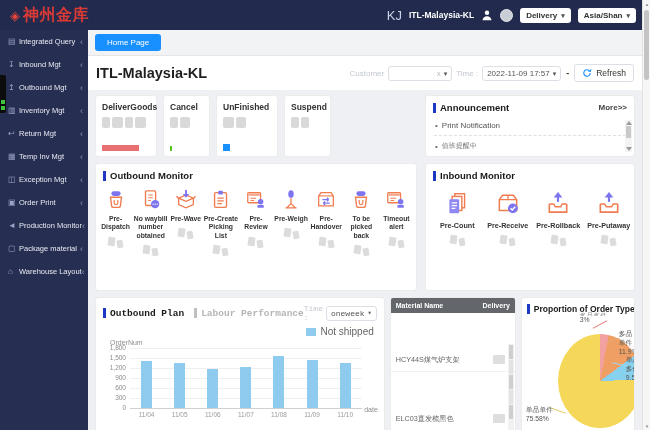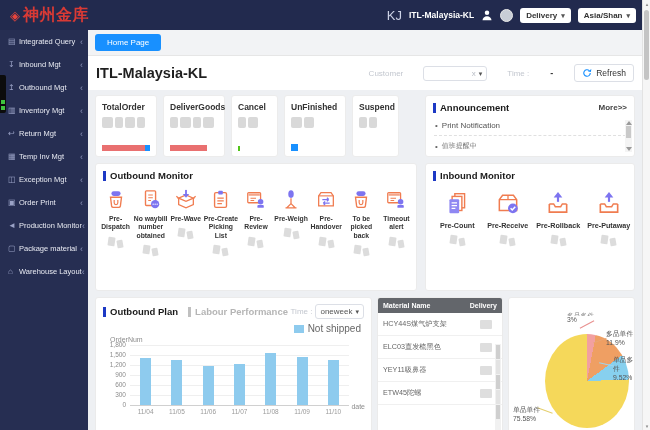--- a/index.html
+++ b/index.html
@@ -37,21 +37,21 @@
   .os-strip { position:absolute; left:0; top:75px; width:6px; height:38px; background:#0c0c0c; z-index:8; border-radius:0 2px 2px 0; }
   .os-strip .g { position:absolute; left:1px; width:4px; height:4px; background:#3ec43e; }
   .os-strip .g1 { bottom:3px; } .os-strip .g2 { bottom:9px; }
 
   
   .main { position:absolute; top:30px; left:88px; width:554px; height:400px; background:#eef0f3; }
   .tabstrip { height:26px; background:#f2f3f5; display:flex; align-items:center; padding-left:7px; border-bottom:1px solid #e6e6e6; }
   .tab-home { background:#1890ff; color:#fff; font-size:8px; padding:4px 12px; border-radius:3px; cursor:pointer; }
   .main-header { height:34px; background:#fff; display:flex; align-items:center; padding:0 8px; }
   .page-title { font-size:14.5px; font-weight:bold; color:#1f1f1f; }
-  .header-right { margin-left:auto; display:flex; align-items:center; gap:20px; }
+  .header-right { margin-left:auto; display:flex; align-items:center; gap:4px; }
   .hdr-lbl { font-size:8px; color:#c3c7cf; }
   .mini-select { background:#fff; border:1px solid #dcdfe6; border-radius:3px; font-size:8px; color:#555; padding:2px 4px; display:flex; align-items:center; gap:3px; }
   .clear-x { color:#b8bcc4; font-size:8px; }
   .date-sep { font-size:9px; color:#333; font-weight:bold; padding:0 1px; }
   .refresh-btn { background:#fff; border:1px solid #dcdfe6; border-radius:3px; font-size:8.5px; color:#333; padding:3px 7px; display:flex; align-items:center; gap:4px; cursor:pointer; }
 
   .content { padding:5px 7px 0 7px; }
   .panel { background:#fff; border:1px solid #ebebeb; border-radius:3px; }
   .panel-title-row { display:flex; align-items:center; padding:6px 7px 4px 7px; }
   .accent { width:3px; height:10px; background:#1d39c4; margin-right:4px; flex:0 0 3px; }
@@ -96,21 +96,21 @@
   .mc { background:#dcdcdc; border-radius:1px; }
   .mc1 { width:7px; height:9px; transform:rotate(8deg); }
   .mc2 { width:6px; height:8px; transform:rotate(-10deg); margin-top:3px; }
   .monitor-in .mon-items { justify-content:flex-start; padding:6px 0 0 6px; }
   .monitor-in .mon-item svg { width:26px; height:26px; }
   .monitor-in .mon-label { font-size:7.2px; }
 
   
   .row3 { display:flex; gap:5px; height:140px; }
   .plan-panel { flex:0 0 277px; position:relative; }
-  .plan-head { display:flex; align-items:center; padding:6px 7px 0 7px; }
+  .plan-head { display:flex; align-items:center; padding:6px 7px 0 7px;font-family:Liberation Mono, monospace; }
   .plan-tabs { display:flex; gap:10px; align-items:center; }
   .time-select { margin-left:auto; display:flex; align-items:center; gap:3px; }
   .legend-row { display:flex; justify-content:flex-end; padding:4px 10px 0 0; align-items:center; gap:4px; }
   .legend-chip { width:10px; height:8px; background:#8ecbee; }
   .legend-lbl { font-size:10px; color:#666; }
   .ylab { font-size:7px; color:#8c8c8c; margin:2px 0 2px 14px; }
   .chart-wrap { position:relative; margin:2px 8px 0 6px; height:78px; }
   .grid-row { position:absolute; left:0; right:14px; height:0; display:flex; align-items:center; }
   .gl-label { position:absolute; left:0; width:24px; text-align:right; font-size:6.5px; color:#8c8c8c; transform:translateY(-0%); top:-4px; }
   .gl-line { position:absolute; left:28px; right:0; border-top:1px solid #efefef; }
@@ -118,21 +118,21 @@
   .bars-area { position:absolute; left:28px; right:14px; bottom:16px; top:0; display:flex; align-items:flex-end; justify-content:space-around; }
   .vbar { width:11px; background:#8ecbee; }
   .xdate { position:absolute; right:-2px; bottom:8px; font-size:7px; color:#8c8c8c; }
   .xlabels { position:absolute; left:28px; right:14px; bottom:-9px; display:flex; justify-content:space-around; }
   .xlabels span { font-size:6.5px; color:#9a9a9a; }
 
   
   .rank-panel { flex:0 0 126px; position:relative; overflow:hidden; }
   .rank-head { display:flex; background:#63666b; color:#fff; font-size:7px; font-weight:bold; padding:4px 5px; }
   .rank-head .c2 { margin-left:auto; }
-  .rank-row { display:flex; align-items:flex-end; padding:6px 10px 6px 5px; border-bottom:1px solid #f0f0f0; }
+  .rank-row { display:flex; align-items:flex-start; padding:6px 10px 6px 5px; border-bottom:1px solid #f0f0f0;margin-top:36px; }
   .rank-name { font-size:7.2px; color:#666; white-space:nowrap; overflow:hidden; }
   .rank-val { margin-left:auto; width:12px; height:9px; background:#dedede; border-radius:1px; }
   .rank-sb { position:absolute; right:1px; top:46px; bottom:0; width:6px; background:#f1f1f1; }
   .rank-sb .th { width:4px; margin:1px; background:#cfcfcf; height:14px; }
   .rank-sb .th.alt { background:#e3e3e3; }
 
   
   .pie-panel { flex:1; position:relative; overflow:hidden; }
   .pie { position:absolute; left:36px; top:36px; width:84px; height:94px; border-radius:50%; }
   .pie-lbl { position:absolute; font-size:6.8px; color:#555; line-height:1.3; }
@@ -253,47 +253,38 @@
     <div class="main-header">
       <span class="page-title">ITL-Malaysia-KL</span>
       <div class="header-right">
         <span class="hdr-lbl">Customer</span>
         <span class="mini-select" style="width:64px;">
           <span style="flex:1;"></span>
           <span class="clear-x">x</span>
           <span class="caret">▾</span>
         </span>
         <span class="hdr-lbl">Time :</span>
+        <span class="mini-select">
+          <span>2022-11-09 17:57</span>
+          <span class="caret">▾</span>
+        </span>
         <span class="date-sep">-</span>
         <span class="refresh-btn">
           <svg width="10" height="10" viewBox="0 0 16 16">
               <path d="M13.2 8a5.2 5.2 0 1 1-1.6-3.75" fill="none" stroke="#1890ff" stroke-width="1.8"></path>
               <polygon points="14.6,1.2 14.6,6 9.8,6" fill="#1890ff" transform="rotate(8 12 4)"></polygon>
             </svg>
           <span>Refresh</span>
         </span>
       </div>
     </div>
 
     <div class="content">
 
       <div class="row1">
-        <div class="stat-card" style="width:62px;">
-          <span class="sc-label">TotalOrder</span>
-          <div class="blobs">
-              <span class="blob b-w1"></span>
-              <span class="blob b-w2"></span>
-              <span class="blob b-w3"></span>
-              <span class="blob b-w2"></span>
-            </div>
-          <div class="sc-bar-track">
-              <span class="bar-red" style="width:90%;"></span>
-              <span class="bar-blue" style="width:10%;"></span>
-            </div>
-        </div>
         <div class="stat-card" style="width:62px;">
           <span class="sc-label">DeliverGoods</span>
           <div class="blobs">
               <span class="blob b-w2"></span>
               <span class="blob b-w1"></span>
               <span class="blob b-w2"></span>
               <span class="blob b-w1"></span>
             </div>
           <div class="sc-bar-track">
               <span class="bar-red" style="width:78%;"></span>
@@ -635,20 +626,24 @@
           <div class="rank-sb">
             <div class="th"></div>
             <div class="th alt"></div>
               <div class="th"></div>
               <div class="th alt"></div>
               <div class="th"></div>
           </div>
         </div>
 
         <div class="panel pie-panel">
+          <div class="panel-title-row" style="padding:6px 5px 2px 5px;">
+            <span class="accent"></span>
+            <span class="panel-title" style="font-size:8.5px;">Proportion of Order Type</span>
+          </div>
           <div class="pie" style="background: conic-gradient(rgb(242, 160, 160) 0deg, rgb(242, 160, 160) 10.8deg, rgb(239, 159, 99) 10.8deg, rgb(239, 159, 99) 53.64deg, rgb(135, 208, 238) 53.64deg, rgb(135, 208, 238) 87.912deg, rgb(245, 216, 90) 87.912deg, rgb(245, 216, 90) 360deg);"></div>
           <span class="leader ld1"></span>
           <span class="leader ld2"></span>
           <span class="leader ld3"></span>
           <span class="leader ld4"></span>
           <div class="pie-lbl pl-top">
             <span class="cut">多品多件</span>
             <span>3%</span>
           </div>
           <div class="pie-lbl pl-right1">

